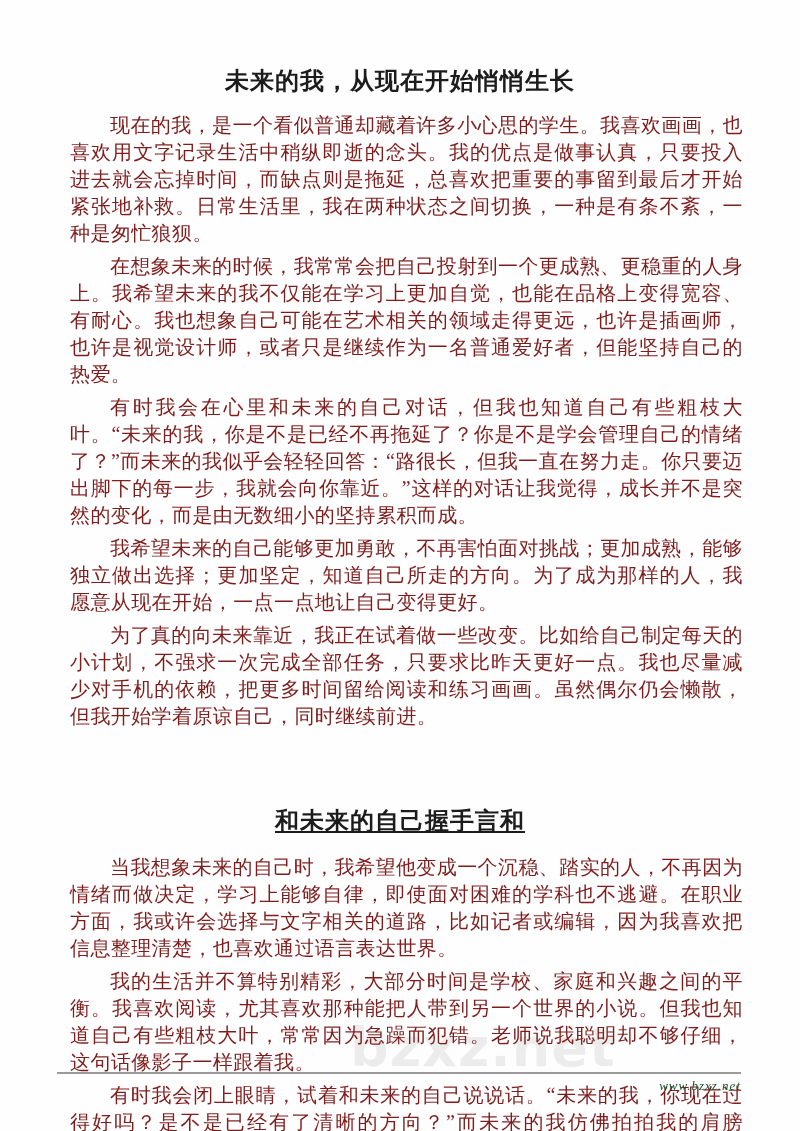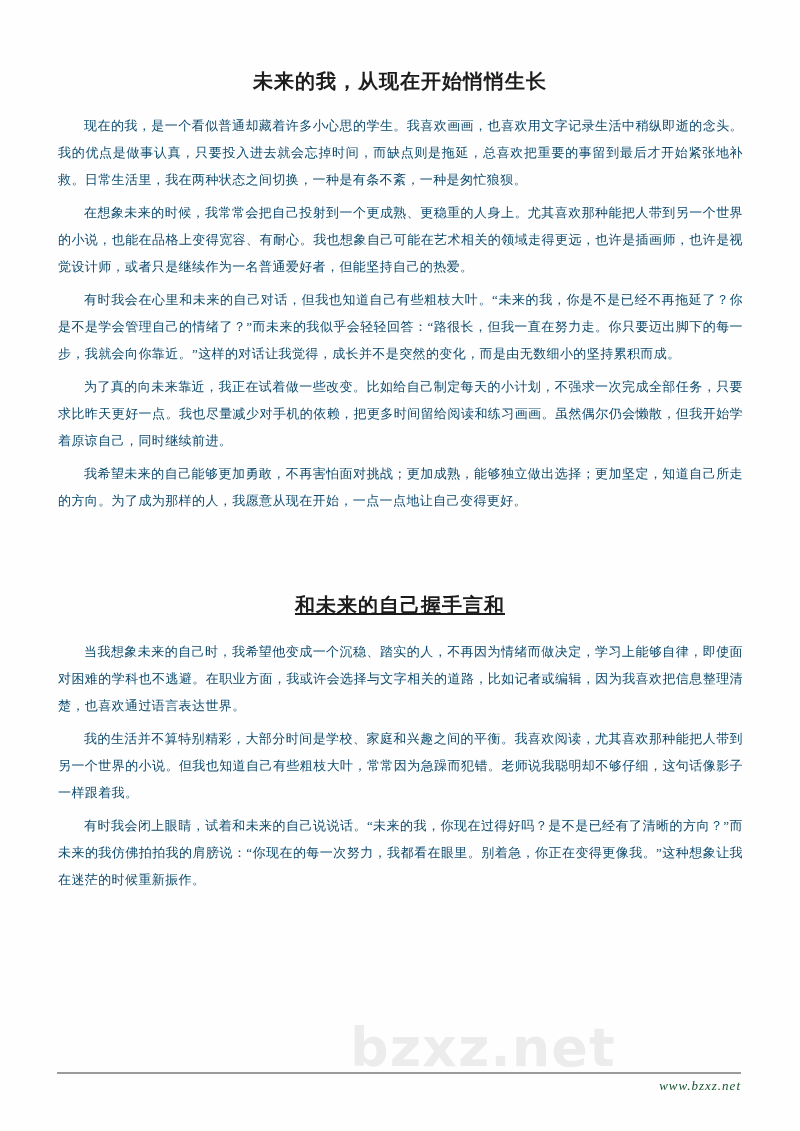--- a/index.html
+++ b/index.html
@@ -33,43 +33,43 @@
   .content {
     position: absolute;
     left: 57px;
     top: 0;
     width: 686px;
     z-index: 1;
   }
   .essay-title {
     margin: 12px;
     text-align: center;
-    font-size: 20px;
+    font-size: 24px;
     line-height: 34px;
     font-weight: 700;
     color: #1c1c1c;
     letter-spacing: 1px;
   }
   .essay-title.first {
     margin-top: 64px;
     margin-bottom: 14px;
   }
   .essay-title.second {
     margin-top: 74px;
     margin-bottom: 16px;
     text-decoration: underline;
   }
   .essay p {
-    margin: 0 0 6px 1px;
-    font-size: 13px;
+    margin: 0 0 6px 13px;
+    font-size: 20px;
     line-height: 27px;
     letter-spacing: 0.4px;
     text-indent: 2em;
     text-align: justify;
-    color: #0c4a6e;
+    color: #7f1d1d;
   }
   .footer-rule {
     position: absolute;
     left: 57px;
     top: 1072px;
     width: 684px;
     height: 2px;
     background: #9b9b9b;
     z-index: 1;
   }
@@ -92,24 +92,24 @@
 
 <div class="page">
 
   <div class="watermark">bzxz.net</div>
 
   <div class="content">
 
     <section class="essay">
       <h1 class="essay-title first">未来的我，从现在开始悄悄生长</h1>
       <p>现在的我，是一个看似普通却藏着许多小心思的学生。我喜欢画画，也喜欢用文字记录生活中稍纵即逝的念头。我的优点是做事认真，只要投入进去就会忘掉时间，而缺点则是拖延，总喜欢把重要的事留到最后才开始紧张地补救。日常生活里，我在两种状态之间切换，一种是有条不紊，一种是匆忙狼狈。</p>
-      <p>在想象未来的时候，我常常会把自己投射到一个更成熟、更稳重的人身上。尤其喜欢那种能把人带到另一个世界的小说，也能在品格上变得宽容、有耐心。我也想象自己可能在艺术相关的领域走得更远，也许是插画师，也许是视觉设计师，或者只是继续作为一名普通爱好者，但能坚持自己的热爱。</p>
+      <p>在想象未来的时候，我常常会把自己投射到一个更成熟、更稳重的人身上。我希望未来的我不仅能在学习上更加自觉，也能在品格上变得宽容、有耐心。我也想象自己可能在艺术相关的领域走得更远，也许是插画师，也许是视觉设计师，或者只是继续作为一名普通爱好者，但能坚持自己的热爱。</p>
       <p>有时我会在心里和未来的自己对话，但我也知道自己有些粗枝大叶。“未来的我，你是不是已经不再拖延了？你是不是学会管理自己的情绪了？”而未来的我似乎会轻轻回答：“路很长，但我一直在努力走。你只要迈出脚下的每一步，我就会向你靠近。”这样的对话让我觉得，成长并不是突然的变化，而是由无数细小的坚持累积而成。</p>
+      <p>我希望未来的自己能够更加勇敢，不再害怕面对挑战；更加成熟，能够独立做出选择；更加坚定，知道自己所走的方向。为了成为那样的人，我愿意从现在开始，一点一点地让自己变得更好。</p>
       <p>为了真的向未来靠近，我正在试着做一些改变。比如给自己制定每天的小计划，不强求一次完成全部任务，只要求比昨天更好一点。我也尽量减少对手机的依赖，把更多时间留给阅读和练习画画。虽然偶尔仍会懒散，但我开始学着原谅自己，同时继续前进。</p>
-      <p>我希望未来的自己能够更加勇敢，不再害怕面对挑战；更加成熟，能够独立做出选择；更加坚定，知道自己所走的方向。为了成为那样的人，我愿意从现在开始，一点一点地让自己变得更好。</p>
     </section>
 
     <section class="essay">
       <h1 class="essay-title second">和未来的自己握手言和</h1>
       <p>当我想象未来的自己时，我希望他变成一个沉稳、踏实的人，不再因为情绪而做决定，学习上能够自律，即使面对困难的学科也不逃避。在职业方面，我或许会选择与文字相关的道路，比如记者或编辑，因为我喜欢把信息整理清楚，也喜欢通过语言表达世界。</p>
       <p>我的生活并不算特别精彩，大部分时间是学校、家庭和兴趣之间的平衡。我喜欢阅读，尤其喜欢那种能把人带到另一个世界的小说。但我也知道自己有些粗枝大叶，常常因为急躁而犯错。老师说我聪明却不够仔细，这句话像影子一样跟着我。</p>
       <p>有时我会闭上眼睛，试着和未来的自己说说话。“未来的我，你现在过得好吗？是不是已经有了清晰的方向？”而未来的我仿佛拍拍我的肩膀说：“你现在的每一次努力，我都看在眼里。别着急，你正在变得更像我。”这种想象让我在迷茫的时候重新振作。</p>
     </section>
 
   </div>

